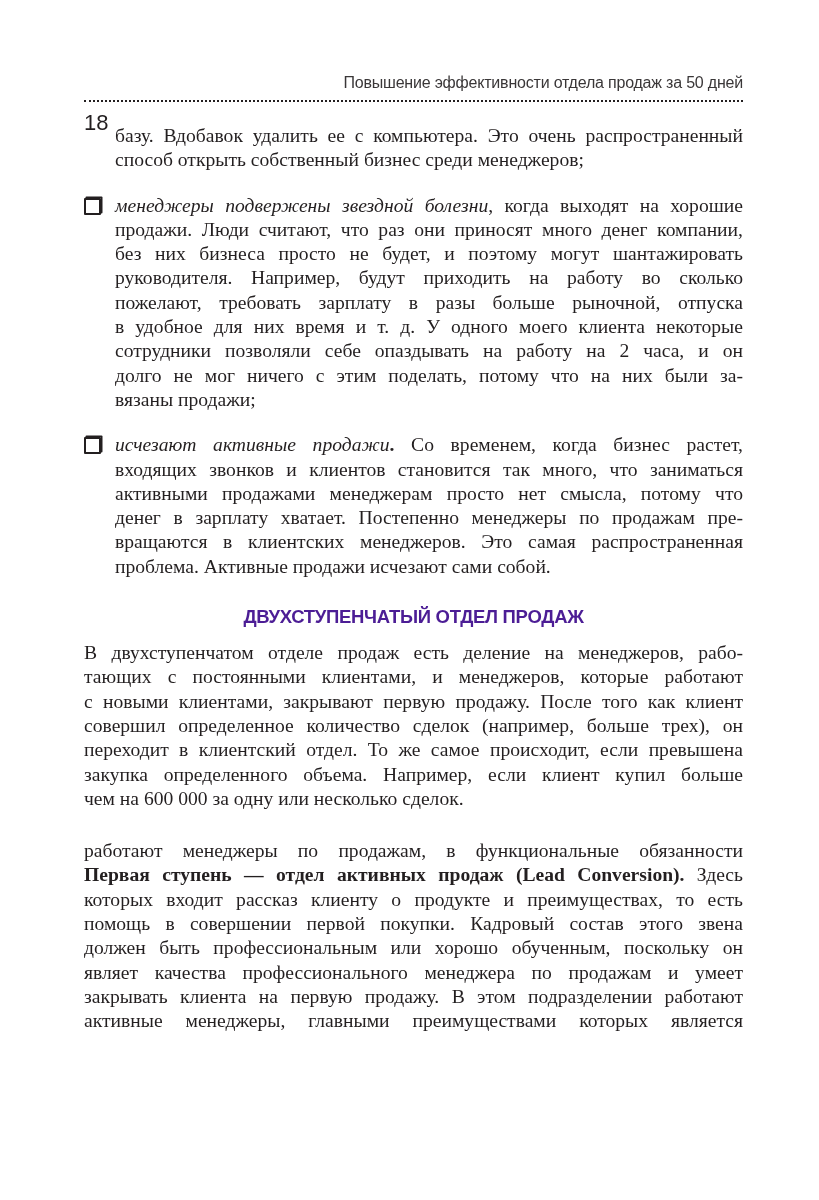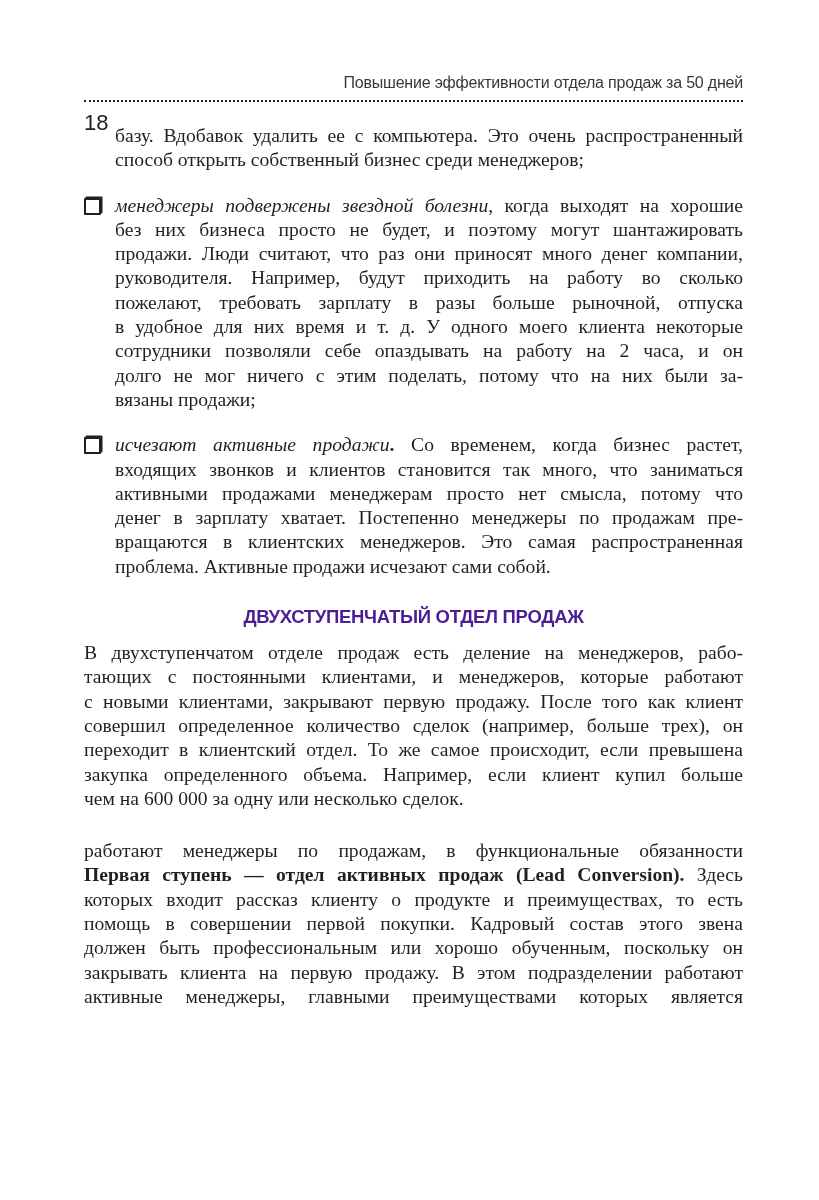--- a/index.html
+++ b/index.html
@@ -39,22 +39,22 @@
     <div class="indent">
       <span class="line">базу. Вдобавок удалить ее с компьютера. Это очень распространенный</span>
       <span class="line last">способ открыть собственный бизнес среди менеджеров;</span>
     </div>
 
     <div class="gap-small"></div>
 
     <div class="bullet indent">
       <span class="box"></span>
       <span class="line"><em>менеджеры подвержены звездной болезни</em><span>, когда выходят на хорошие</span></span>
+      <span class="line">продажи. Люди считают, что раз они приносят много денег компании,</span>
       <span class="line">без них бизнеса просто не будет, и поэтому могут шантажировать</span>
-      <span class="line">продажи. Люди считают, что раз они приносят много денег компании,</span>
       <span class="line">руководителя. Например, будут приходить на работу во сколько</span>
       <span class="line">пожелают, требовать зарплату в разы больше рыночной, отпуска</span>
       <span class="line">в удобное для них время и т. д. У одного моего клиента некоторые</span>
       <span class="line">сотрудники позволяли себе опаздывать на работу на 2 часа, и он</span>
       <span class="line">долго не мог ничего с этим поделать, потому что на них были за-</span>
       <span class="line last">вязаны продажи;</span>
     </div>
 
     <div class="gap-small"></div>
 
@@ -88,18 +88,19 @@
 
 
     <div class="gap-med"></div>
 
     <div>
       <span class="line">работают менеджеры по продажам, в функциональные обязанности</span>
       <span class="line"><strong>Первая ступень — отдел активных продаж (Lead Conversion).</strong><span> Здесь</span></span>
       <span class="line">которых входит рассказ клиенту о продукте и преимуществах, то есть</span>
       <span class="line">помощь в совершении первой покупки. Кадровый состав этого звена</span>
       <span class="line">должен быть профессиональным или хорошо обученным, поскольку он</span>
+      <span class="line">являет качества профессионального менеджера по продажам и умеет</span>
       <span class="line">закрывать клиента на первую продажу. В этом подразделении работают</span>
       <span class="line">активные менеджеры, главными преимуществами которых является</span>
     </div>
 
   </div>
 </div>
 
 </body></html>

